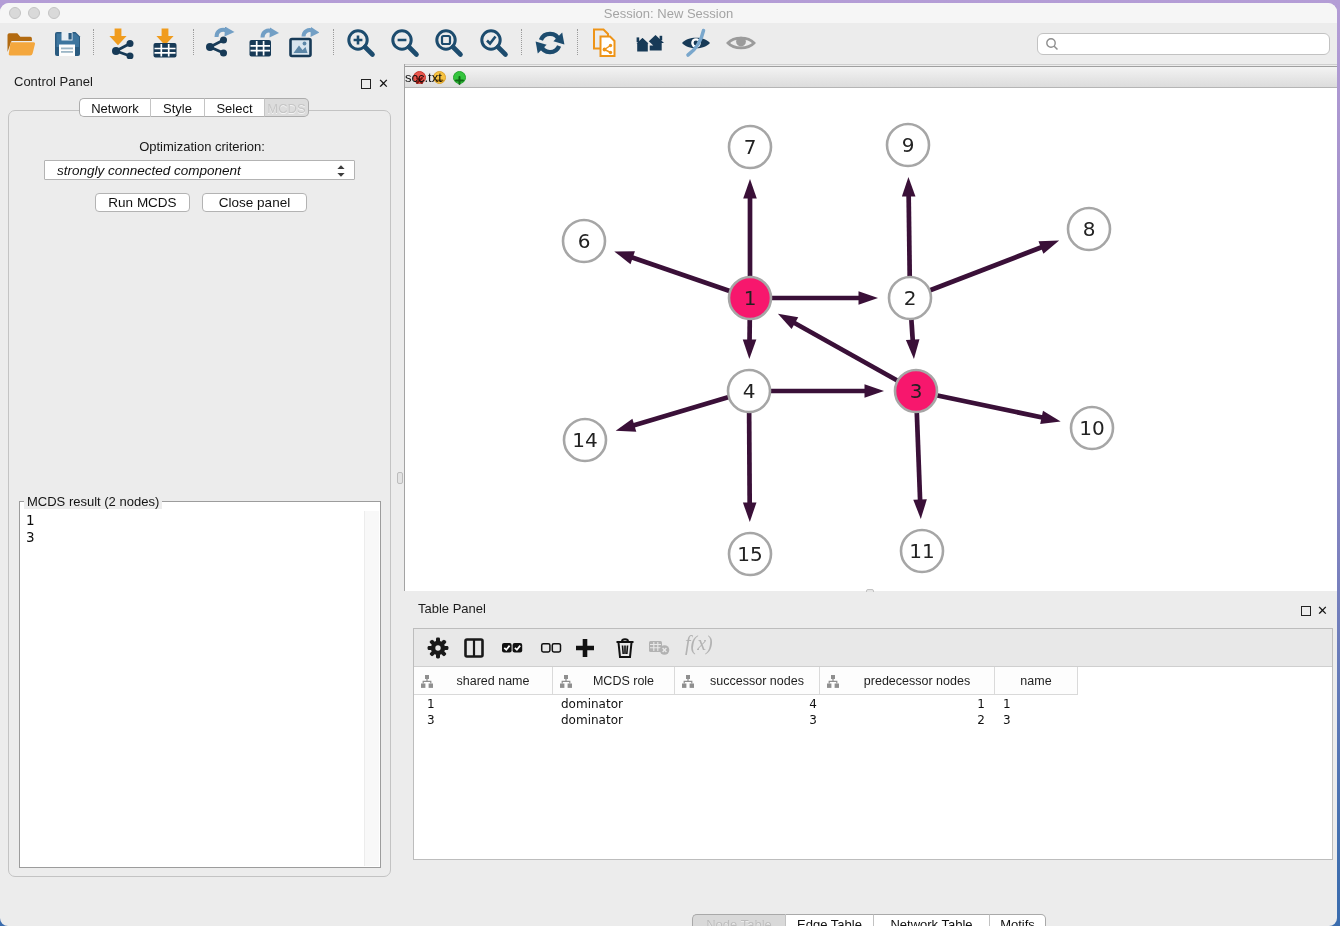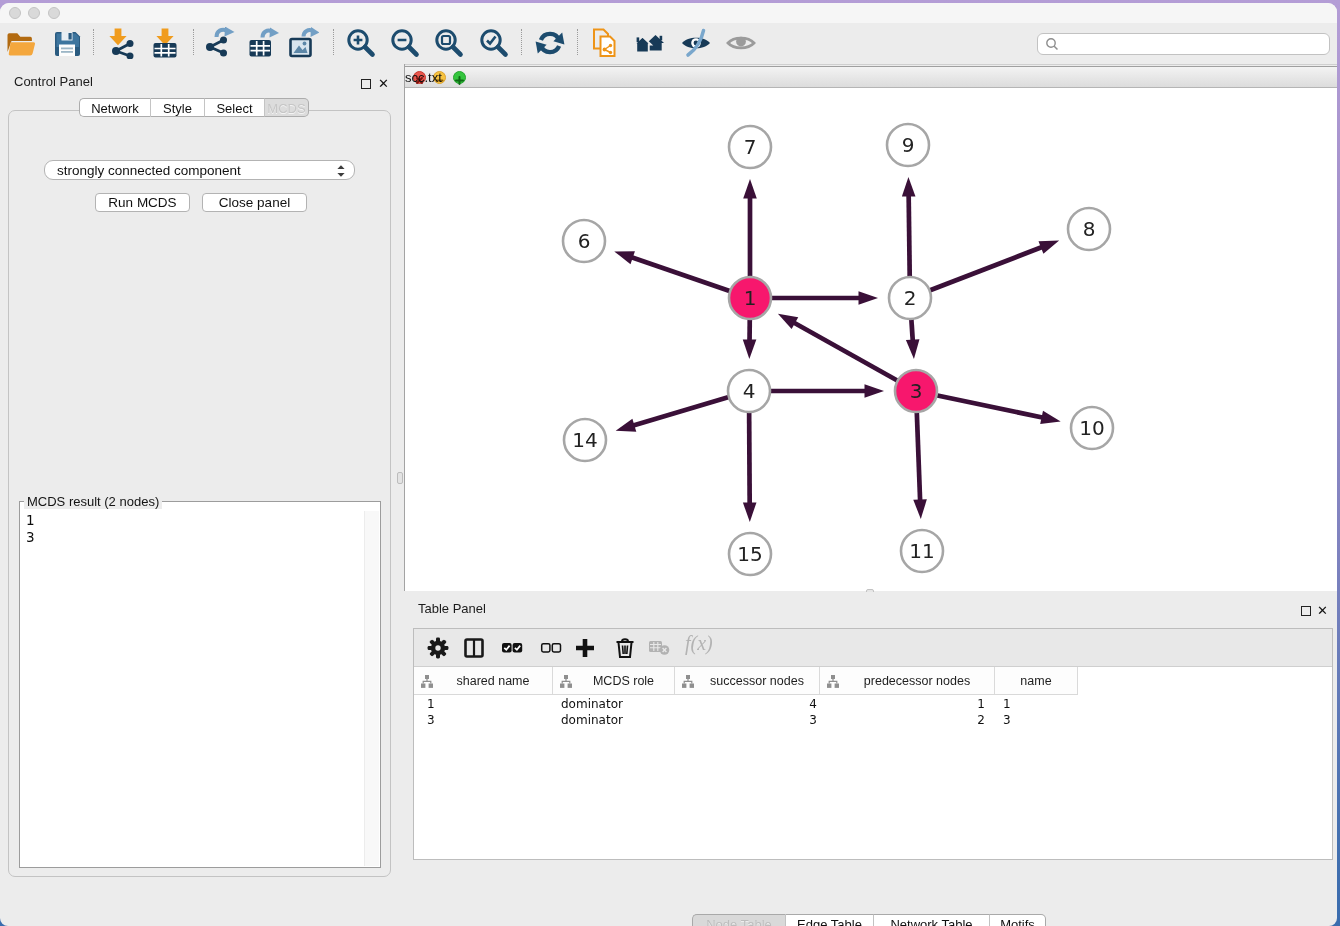--- a/index.html
+++ b/index.html
@@ -49,22 +49,22 @@
   .tabbar{position:absolute;display:flex;height:19px;}
   .tabbar .tab{
     height:19px;line-height:19px;text-align:center;font-size:13px;color:#111;
     background:#fff;border-top:1px solid #acacac;border-bottom:1px solid #acacac;
     border-right:1px solid #c4c4c4;box-sizing:border-box;cursor:default;
   }
   .tabbar .tab:first-child{border-left:1px solid #acacac;border-radius:5px 0 0 5px;}
   .tabbar .tab:last-child{border-right:1px solid #acacac;border-radius:0 5px 5px 0;}
   .tabbar .tab.active{background:#dcdcdc;color:#c6c6c6;text-shadow:0 1px 0 #f4f4f4;}
   .opt-label{position:absolute;left:0;width:100%;text-align:center;font-size:13px;color:#161616;}
-  .combo{position:absolute;background:#fff;border:1px solid #b3b3b3;border-radius:9px;
-    box-sizing:border-box;font-size:13.5px;color:#111;}
+  .combo{position:absolute;background:#fff;border:1px solid #b3b3b3;border-radius:1px;
+    box-sizing:border-box;font-size:13.5px;color:#111;font-style:italic;}
   .combo .val{position:absolute;left:12px;top:2px;}
   .btn{position:absolute;background:#fff;border:1px solid #b3b3b3;border-radius:4px;
     box-sizing:border-box;font-size:13.5px;color:#111;text-align:center;}
   .groupbox{position:absolute;left:19px;top:437px;width:362px;height:367px;
     border:1px solid #9c9c9c;box-sizing:border-box;background:#fff;}
   .group-legend{position:absolute;left:4px;top:430px;background:#ececec;padding:0 3px;
     font-size:13px;color:#141414;}
   .mcds-list{position:absolute;left:1px;top:1px;right:16px;bottom:1px;background:#fff;
     font-family:"DejaVu Sans",sans-serif;font-size:13.5px;color:#0d0d0d;line-height:17px;padding:9px 0 0 5px;box-sizing:border-box;}
   .mcds-scroll{position:absolute;right:1px;top:9px;bottom:1px;width:15px;background:#f8f8f8;
@@ -116,20 +116,21 @@
 </head>
 <body>
 
 <div class="stage">
 <div class="app">
 
   <div class="titlebar">
     <div class="tl-dot" style="left:9px"></div>
     <div class="tl-dot" style="left:28px"></div>
     <div class="tl-dot" style="left:48px"></div>
+    <div class="win-title">Session: New Session</div>
   </div>
 
   <div class="toolbar">
     <div class="tb-icon" style="left:5px">
       <svg width="32" height="32" viewBox="0 0 32 32">
         <path d="M2.5 8 q0-1.8 1.8-1.8 h8 l3 3.6 h10 q1.6 0 1.6 1.6 v2.6 h-20.4 l-4 11 Z" fill="#b26a10"></path>
         <path d="M5.6 15.2 h23 q1.9 0 1.4 1.9 l-2.4 9.4 q-0.5 1.9-2.4 1.9 h-20 q-1.9 0-1.4-1.9 Z" fill="#f4a73d"></path>
       </svg>
     </div>
     <div class="tb-icon" style="left:51px">
@@ -279,20 +280,21 @@
 
     <div class="cp-box"></div>
 
     <div class="tabbar" style="left:79px;top:34px;" id="cp-tabs">
           <div class="tab" style="width: 72px;">Network</div>
           <div class="tab" style="width: 54px;">Style</div>
           <div class="tab" style="width: 60px;">Select</div>
           <div class="tab active" style="width: 44px;">MCDS</div>
         </div>
 
+    <div class="opt-label" style="top:75px;">Optimization criterion:</div>
 
     <div class="combo" style="left:44px;top:96px;width:311px;height:20px;">
       <span class="val">strongly connected component</span>
       <svg width="10" height="14" viewBox="0 0 10 14" style="position:absolute;right:8px;top:3px;">
         <path d="M1.4 5 L5 1.2 L8.6 5 Z" fill="#3c3c3c"></path>
         <path d="M1.4 9 L5 12.8 L8.6 9 Z" fill="#3c3c3c"></path>
       </svg>
     </div>
 
     <div class="btn" style="left:95px;top:129px;width:95px;height:19px;line-height:18px;">Run MCDS</div>

